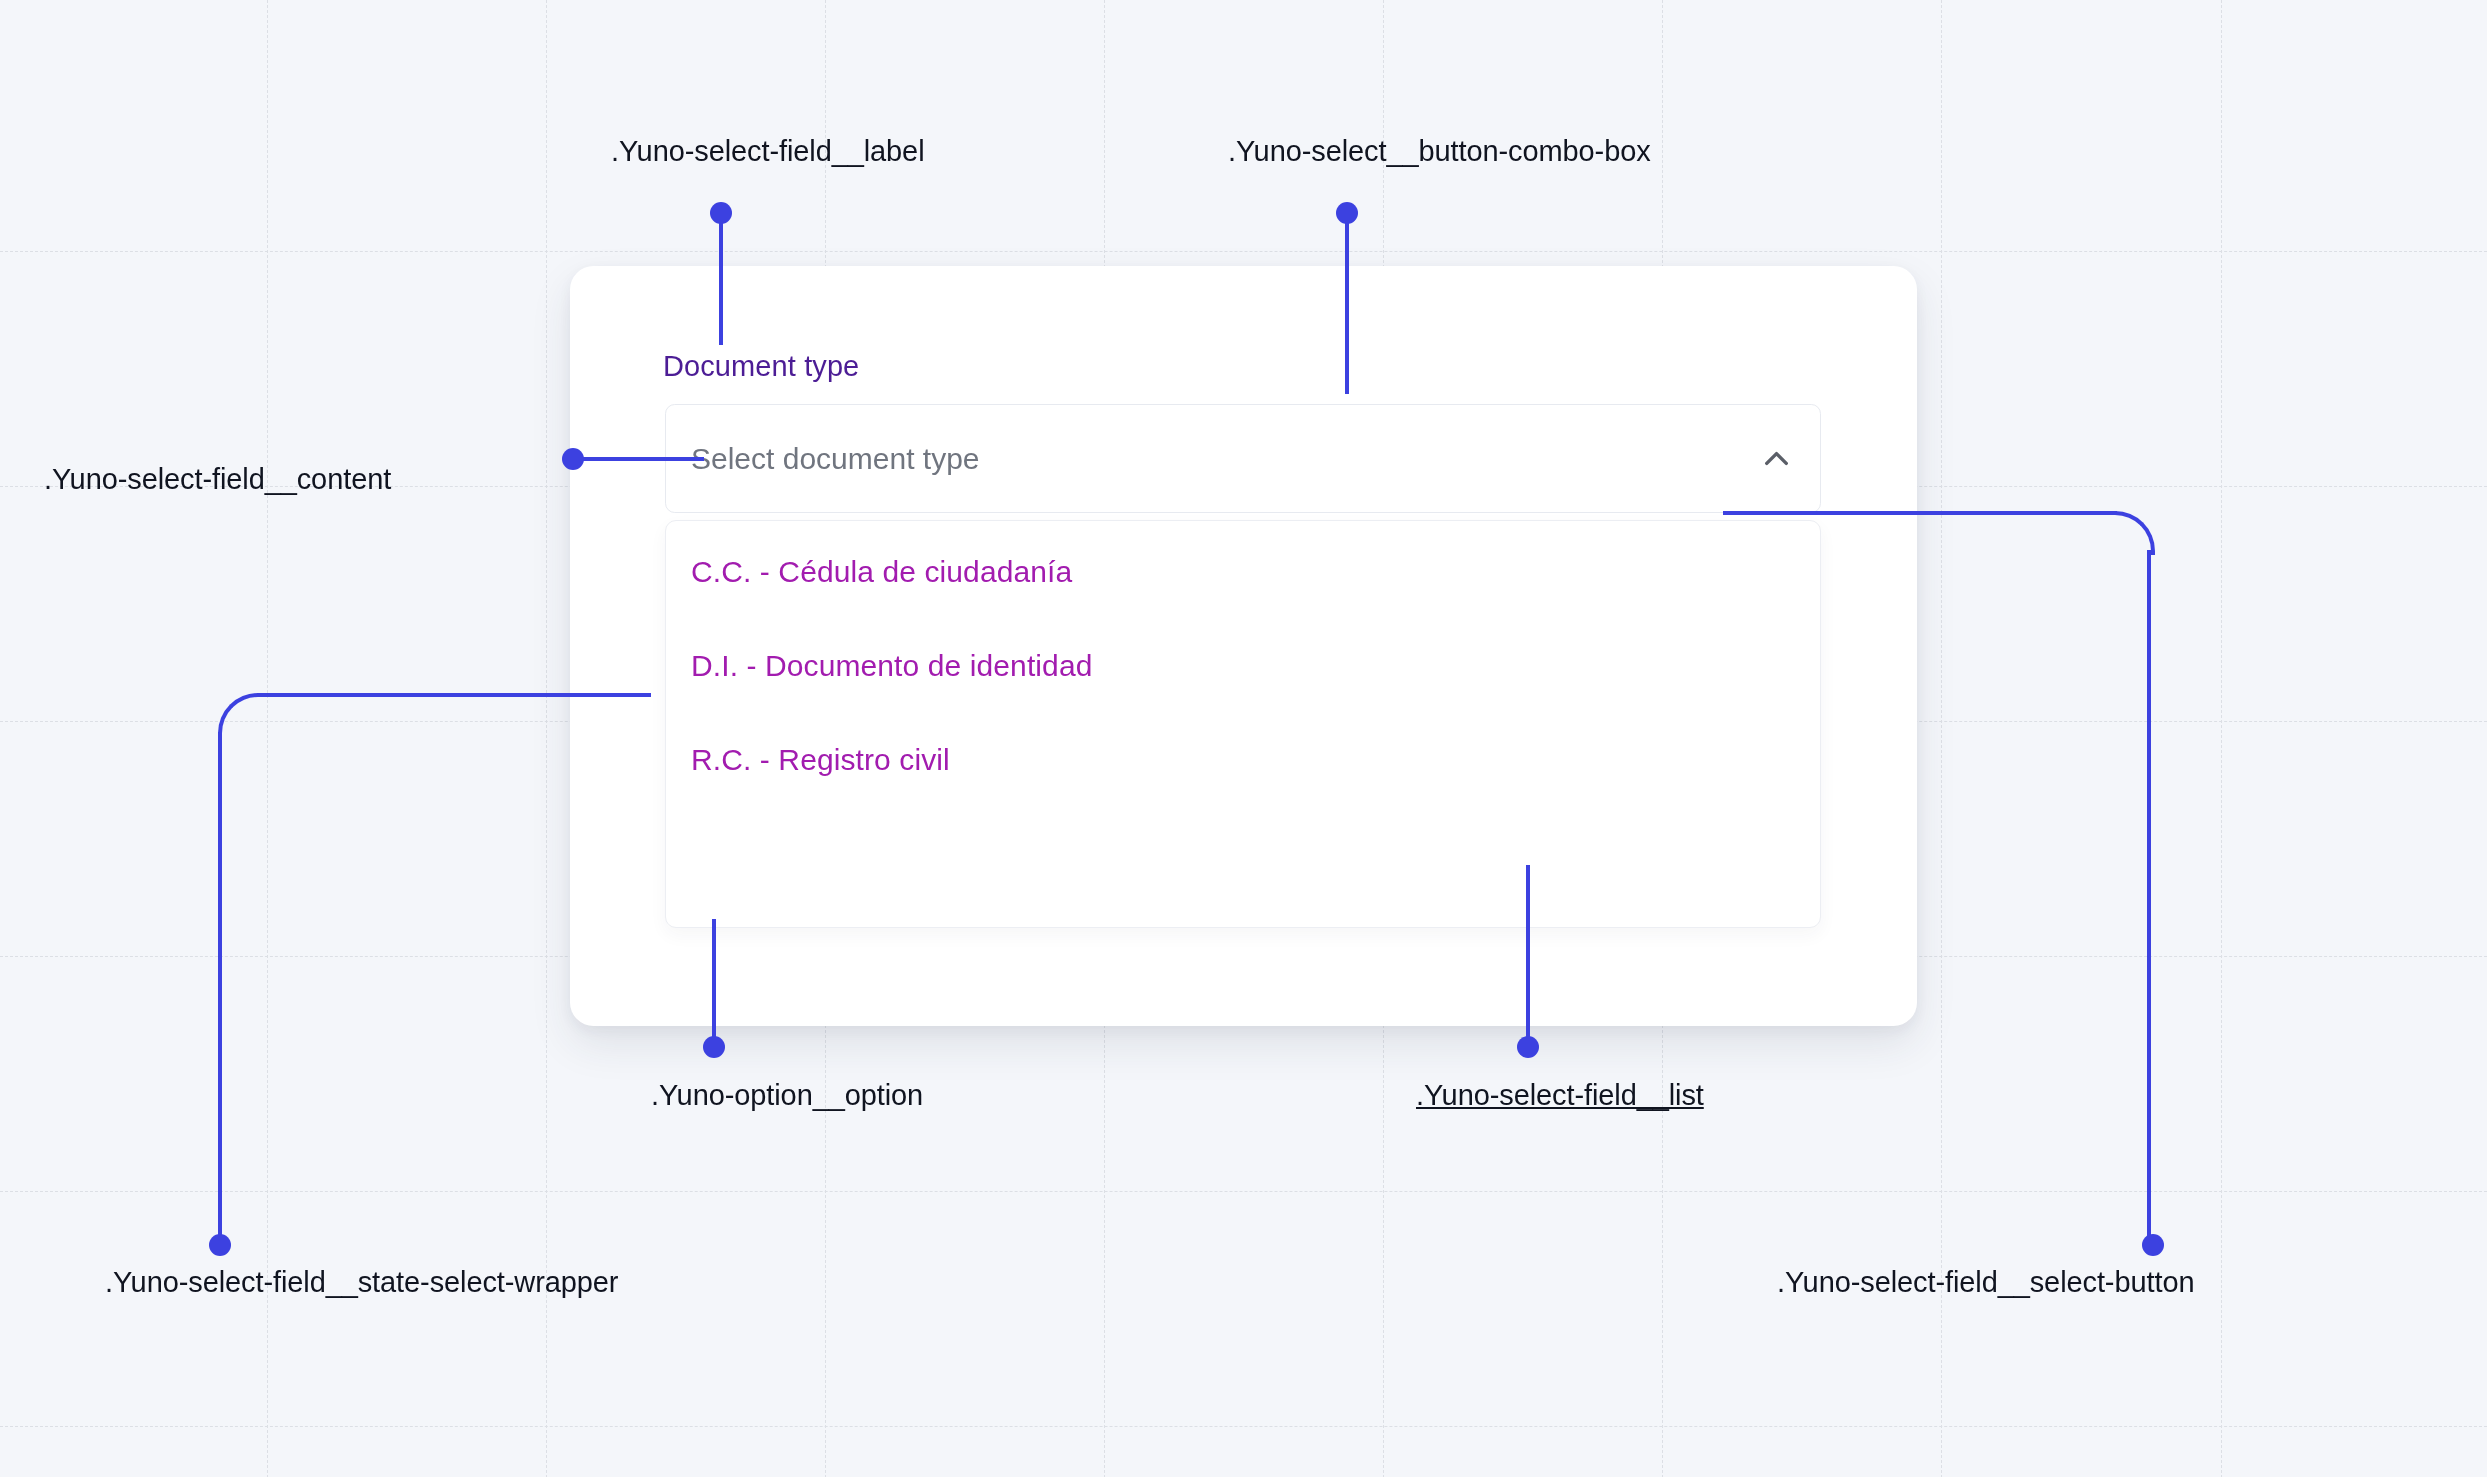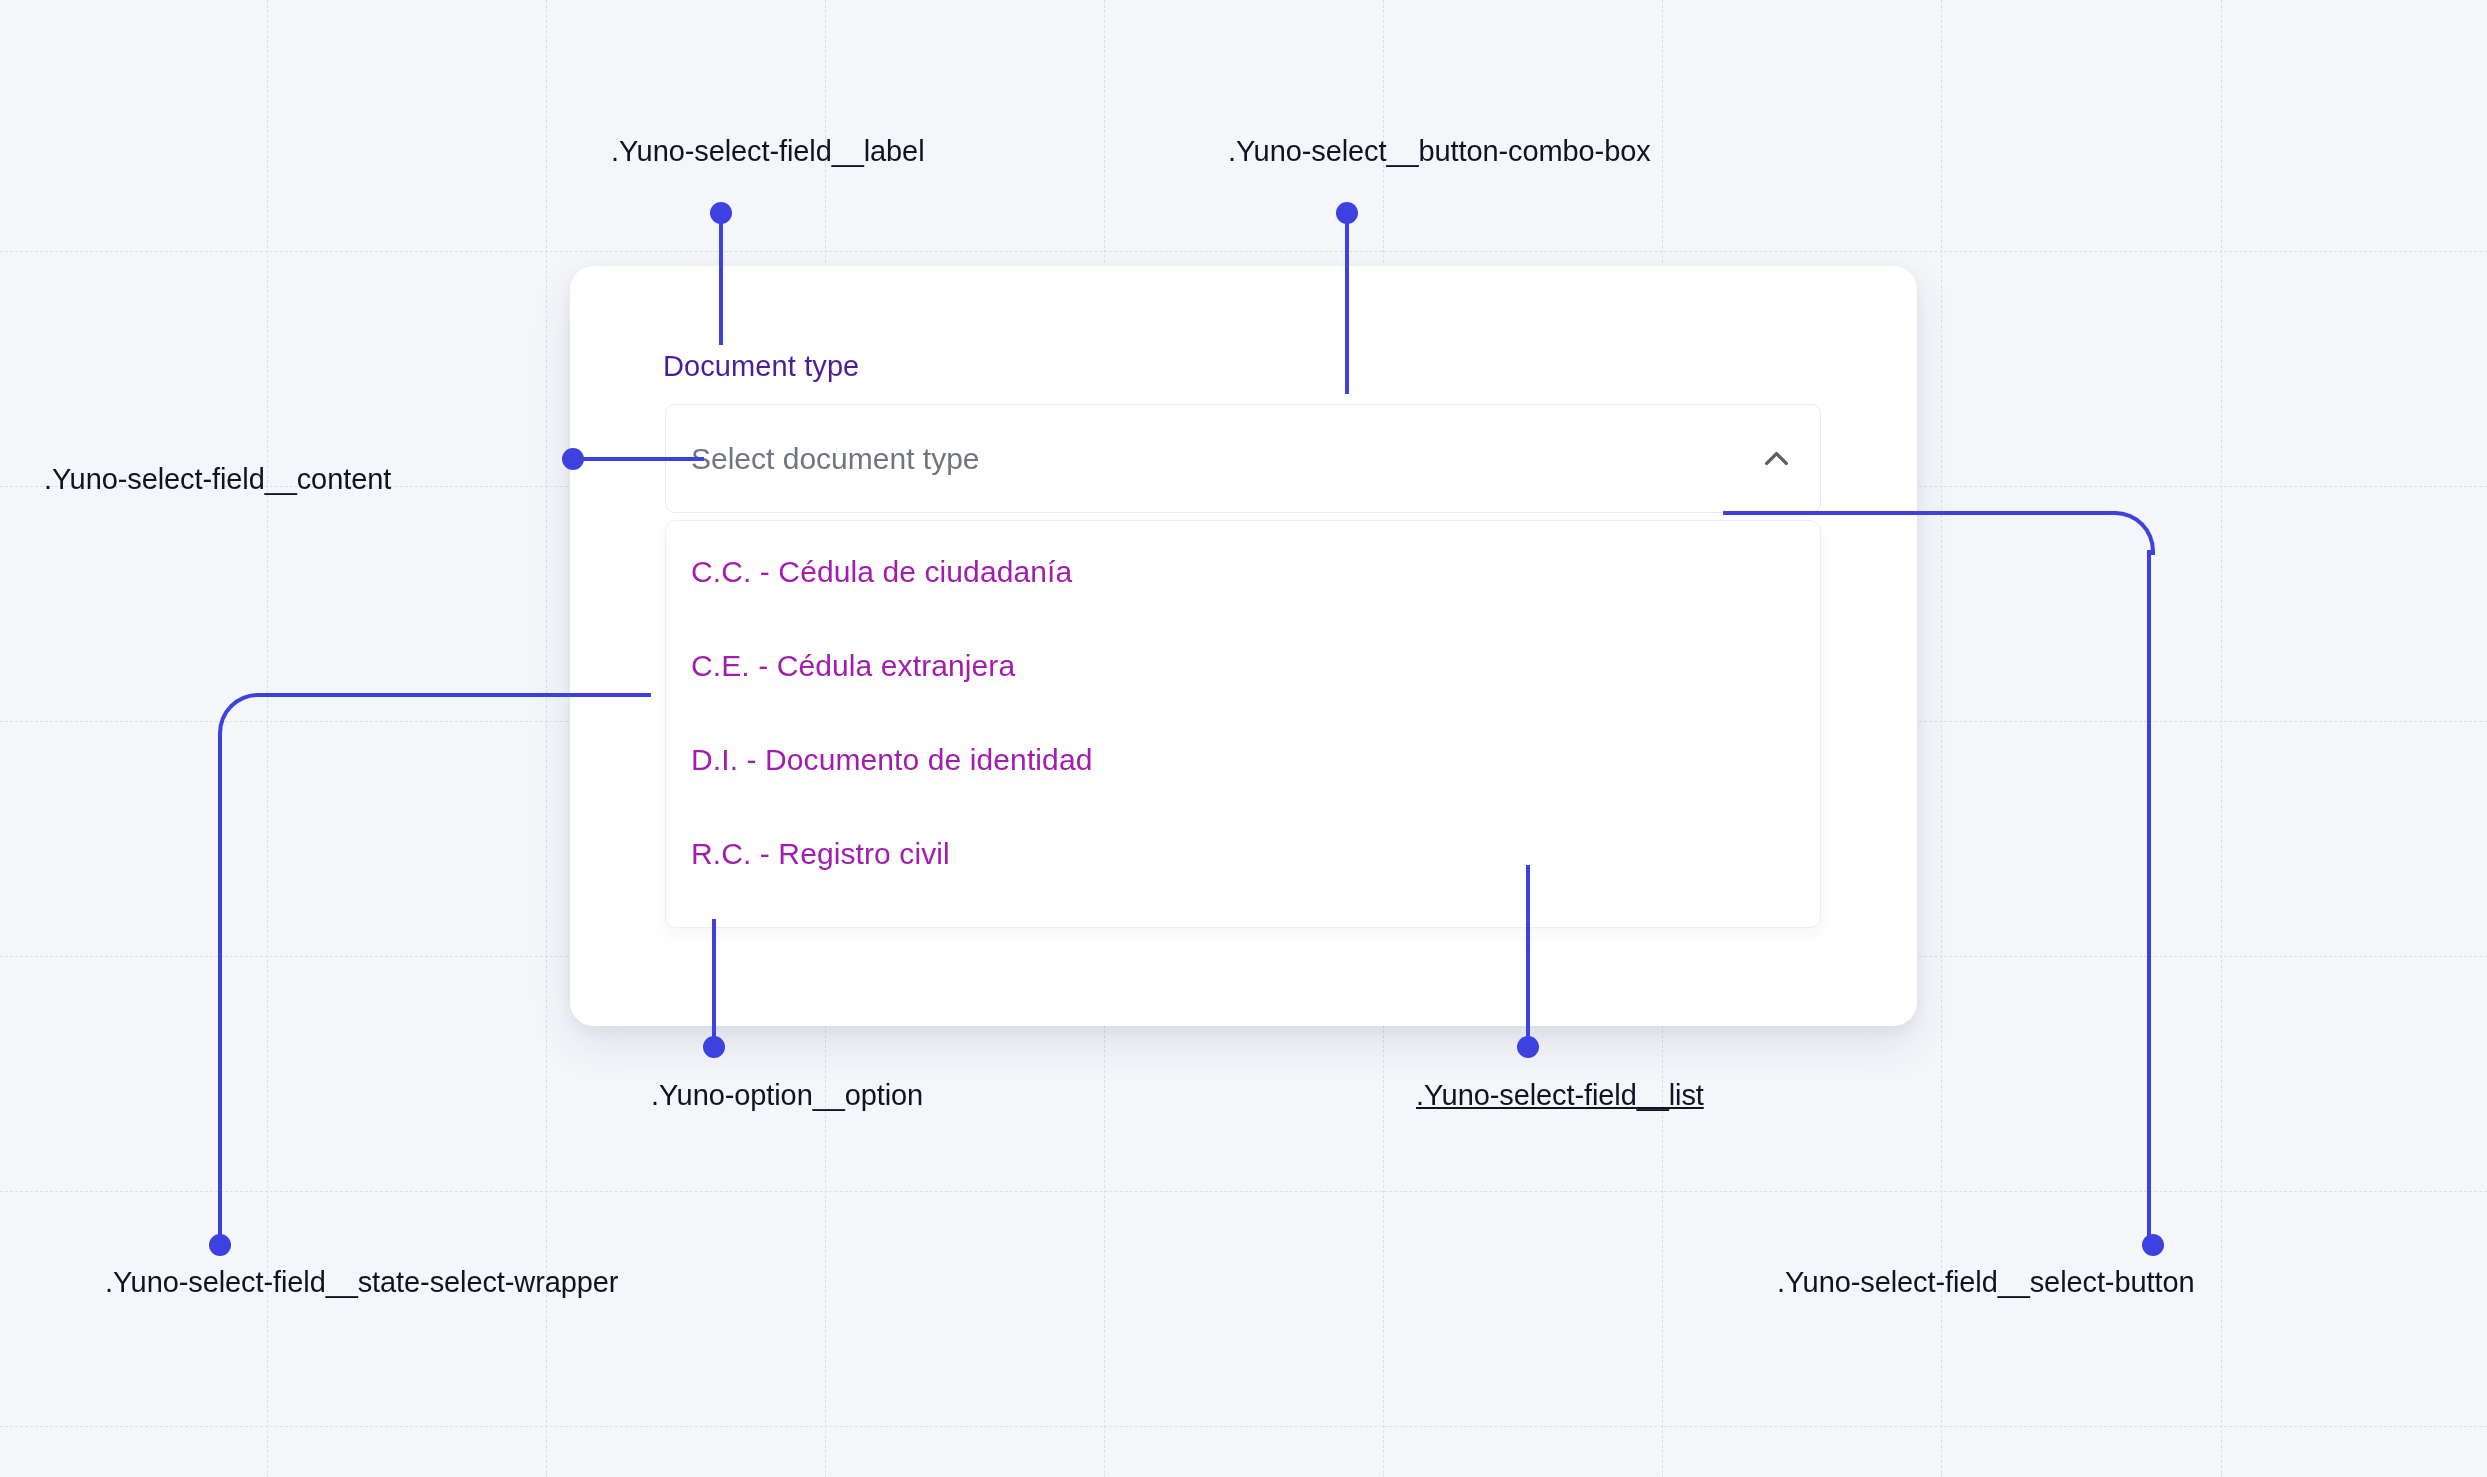--- a/index.html
+++ b/index.html
@@ -169,21 +169,20 @@
     <span id="combo-placeholder">Select document type</span>
     <span id="chevron-up">
       <svg width="39" height="39" viewBox="0 0 24 24" fill="none" stroke="#5b5f68" stroke-width="2.1" stroke-linecap="round" stroke-linejoin="round">
         <polyline points="6 15 12 9 18 15"></polyline>
       </svg>
     </span>
   </div>
 
   <div id="option-list">
     <div class="option">C.C. - Cédula de ciudadanía</div>
-    <div class="option">C.E. - Cédula extranjera</div>
     <div class="option">D.I. - Documento de identidad</div>
     <div class="option">R.C. - Registro civil</div>
   </div>
 
   <div class="ann-label" style="left:602px; top:135px;margin-left:9px;">.Yuno-select-field__label</div>
   <div class="dot" style="left:710px; top:202px;"></div>
   <div class="lead lead-v" style="left:719px; top:207px; height:138px;"></div>
 
   <div class="ann-label" style="left:1228px; top:135px;">.Yuno-select__button-combo-box</div>
   <div class="dot" style="left:1336px; top:202px;"></div>

